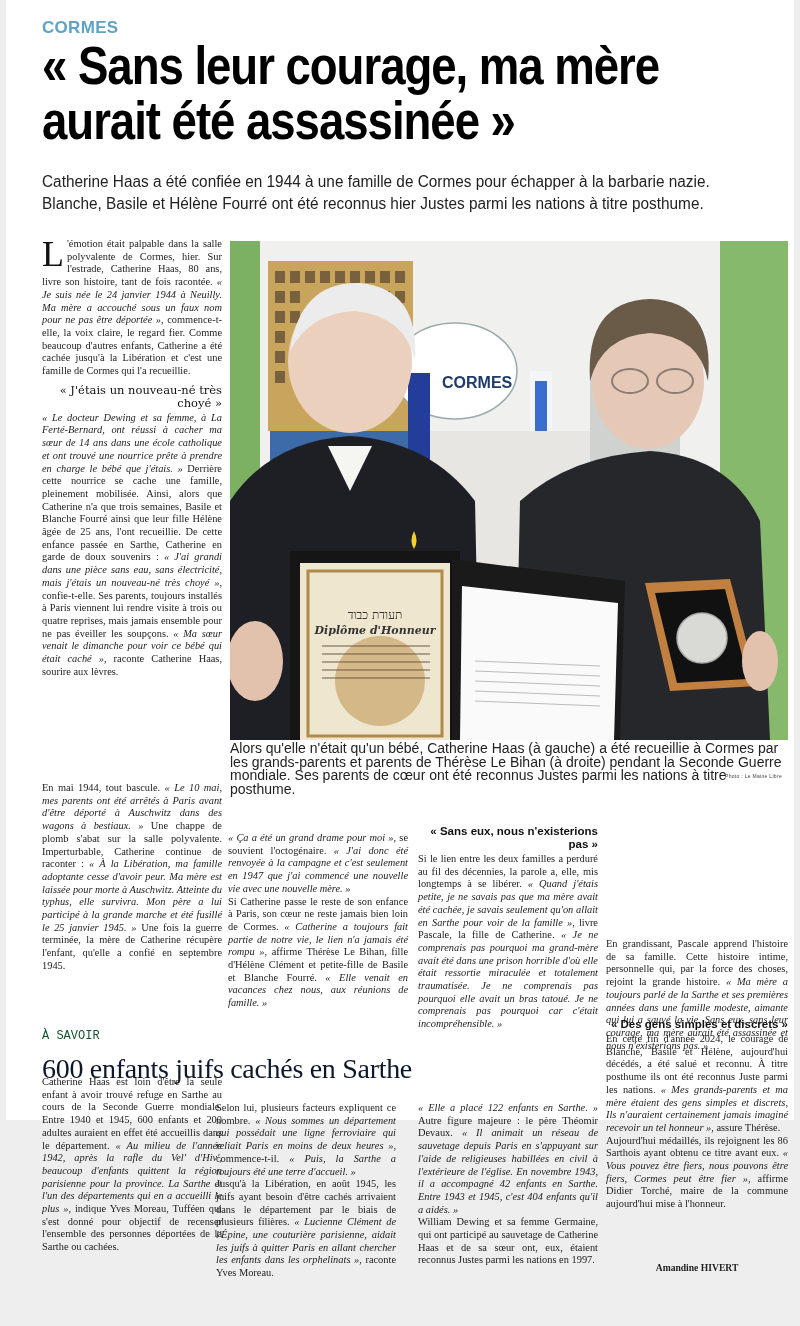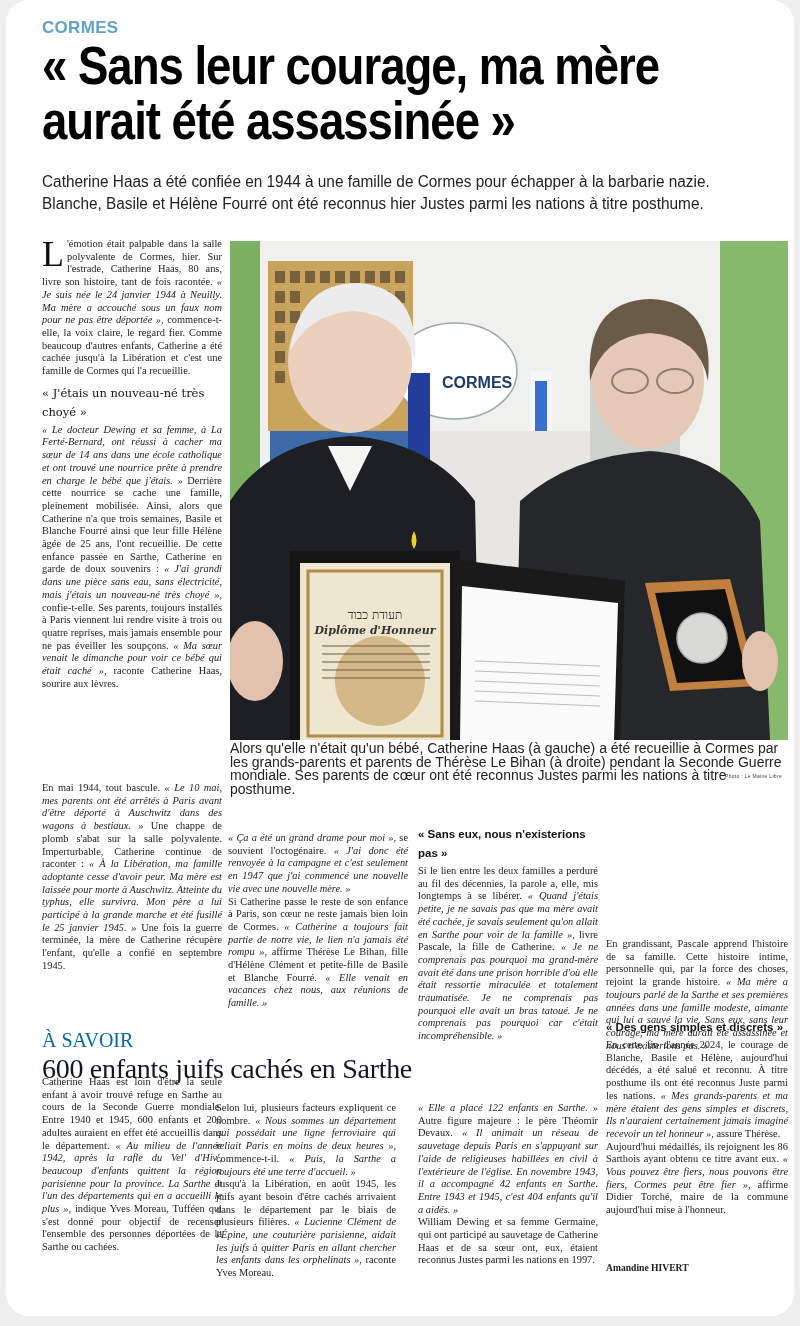--- a/index.html
+++ b/index.html
@@ -1,23 +1,22 @@
 <!DOCTYPE html>
 <html><head>
 <meta charset="utf-8">
 <style>
   html, body { margin: 0; padding: 0; }
   body {
     width: 800px; height: 1326px; background: #eeeeee; overflow: hidden;
     font-family: "DejaVu Serif", serif; color: #222;
   }
   .page {
-    position: absolute; left: 6px; top: 0; width: 788px; height: 1316px;
+    position: absolute; left: 6px; top: 0; width: 788px; height: 1120px;
     background: #ffffff;
-    border-radius: 23px;
   }
   .kicker {
     position: absolute; left: 36px; top: 18px;
     font-family: "Liberation Sans", sans-serif; font-weight: bold;
     font-size: 17px; color: #5fa3c6; letter-spacing: 0.3px;
   }
   .headline {
     position: absolute; left: 36px; top: 38px; width: 740px;
     font-family: "Liberation Sans", sans-serif; font-weight: bold;
     font-size: 53px; line-height: 55px; color: #000; letter-spacing: -1.2px;
@@ -30,49 +29,49 @@
   }
   .col {
     position: absolute; font-size: 10.4px; line-height: 12.7px;
     text-align: justify; color: #222;
     font-family: "Liberation Serif", serif;
   }
   .col p { margin: 0; }
   .col em { font-style: italic; }
   .col h3 {
     margin: 4px 0 2px 0; font-family: "Liberation Sans", sans-serif;
-    font-weight: bold; font-size: 11.5px; line-height: 19px; color: #111; text-align: left;
+    font-weight: bold; font-size: 11.5px; line-height: 13px; color: #111; text-align: right;
   }
   .col h3.light { font-weight: normal; font-family: "DejaVu Serif", serif; font-size: 11.5px; }
   .dropcap {
     float: left; font-size: 36px; line-height: 28px; margin: 2px 3px 0 0;
     font-family: "Liberation Serif", serif; color: #111;
   }
   .photo {
     position: absolute; left: 224px; top: 241px; width: 558px; height: 499px;
     background: #7fb466; overflow: hidden;
   }
   .caption {
     position: absolute; left: 224px; top: 742px; width: 560px;
     font-family: "Liberation Sans", sans-serif; font-size: 14px; line-height: 13.5px; color: #222;
   }
   .credit {
     position: absolute; right: 12px; top: 773px;
     font-family: "Liberation Sans", sans-serif; font-size: 5px; color: #444; letter-spacing: 0.3px;
   }
   .box-kicker {
     position: absolute; left: 36px; top: 1029px;
-    font-family: Liberation Serif, serif; font-size: 20px; color: #0369a1;
+    font-family: Liberation Mono, monospace; font-size: 12px; color: #14532d;
   }
   .box-title {
     position: absolute; left: 36px; top: 1053px;
     font-family: "Liberation Serif", serif; font-size: 28px; color: #0f172a; letter-spacing: -0.3px;
   }
   .byline {
-    position: absolute; left: 600px; top: 1262px; width: 182px; text-align: left;
+    position: absolute; left: 600px; top: 1262px; width: 182px; text-align: center;
     font-family: "Liberation Serif", serif; font-weight: bold; font-size: 9.6px; color: #222;
   }
 </style>
 </head>
 <body>
 
 <div class="page">
 
   <div class="kicker">CORMES</div>
   <h1 class="headline" style="margin:0;">« Sans leur courage, ma mère aurait été assassinée »</h1>

